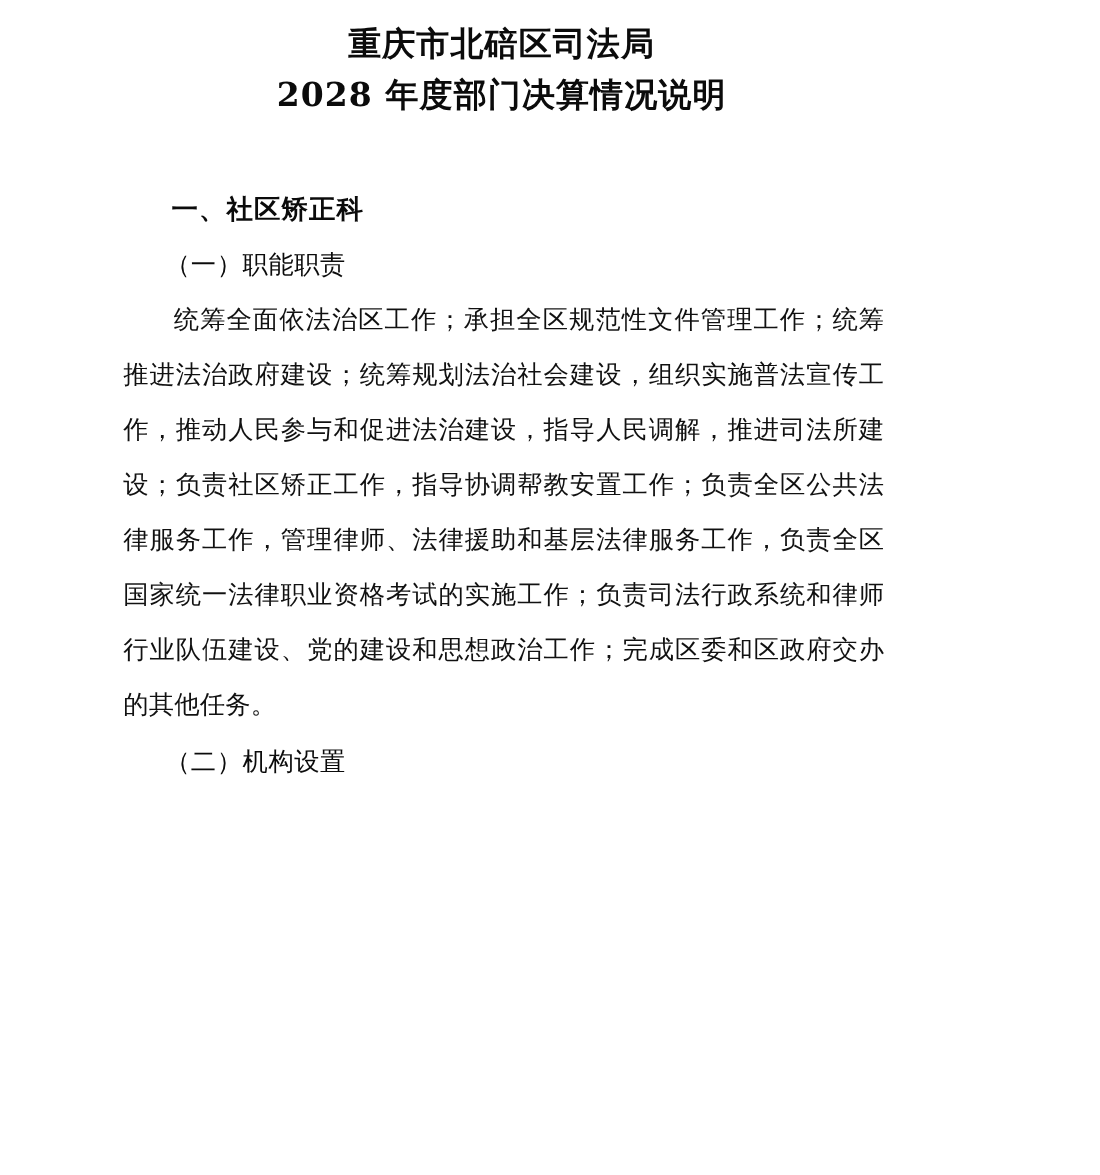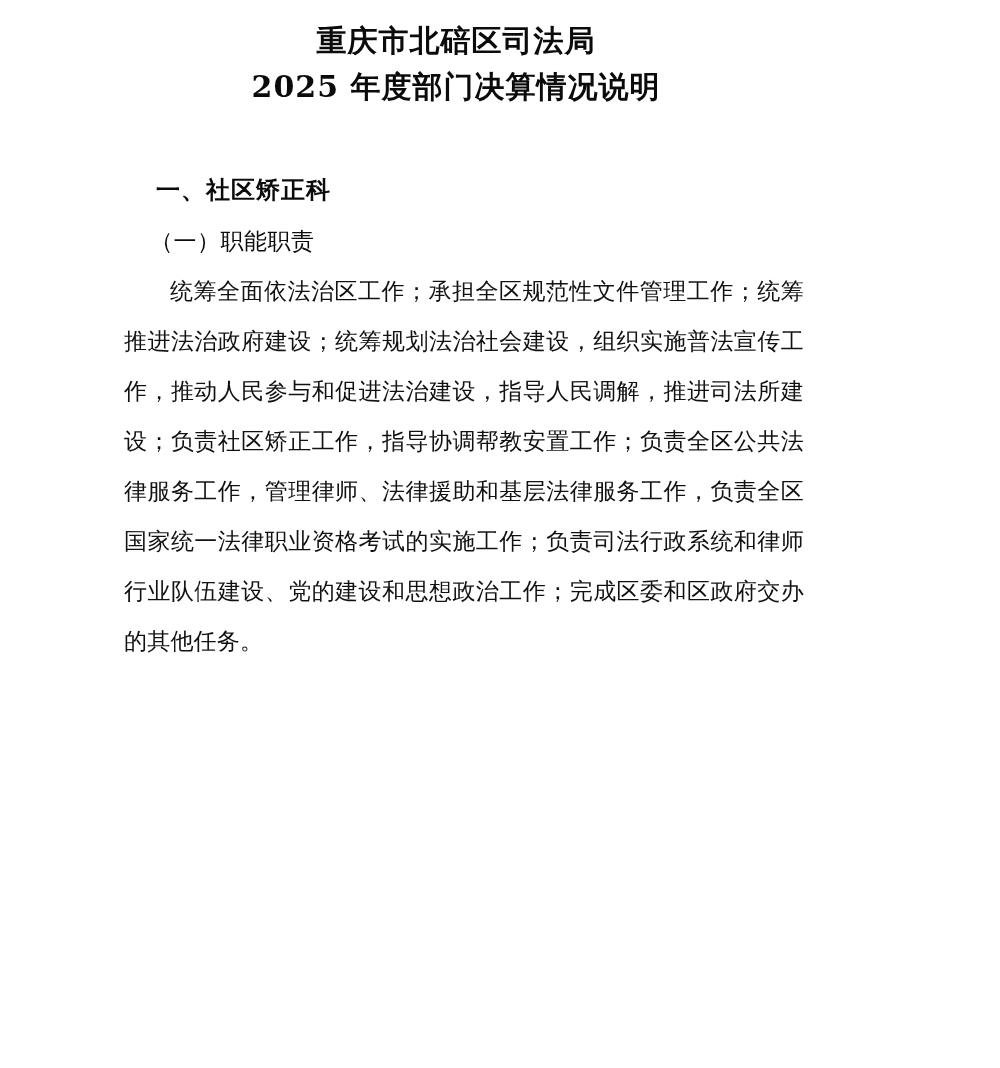--- a/index.html
+++ b/index.html
@@ -59,40 +59,41 @@
     color: #0b0b0b;
   }
   .para {
     font-family: "DejaVu Serif", "Liberation Serif", serif;
     font-size: 23px;
     line-height: 50px;
     letter-spacing: 0.2px;
     text-align: justify;
     text-justify: inter-ideograph;
     text-indent: 46px;
-    margin: 0 0 4px 16px;
+    margin: 0 0 4px 4px;
     color: #111111;
   }
   .para.last {
     margin-bottom: 0;
   }
 </style>
 </head>
 <body>
 
 <div class="page">
 
   <div class="doc-title">
     <span class="line">重庆市北碚区司法局</span>
-    <span class="line">2025 年度部门决算情况说明</span>
+    <span class="line">2028 年度部门决算情况说明</span>
   </div>
 
   <div class="spacer-after-title"></div>
 
   <div class="heading-1">一、社区矫正科</div>
 
   <div class="heading-2">（一）职能职责</div>
 
   <p class="para">统筹全面依法治区工作；承担全区规范性文件管理工作；统筹推进法治政府建设；统筹规划法治社会建设，组织实施普法宣传工作，推动人民参与和促进法治建设，指导人民调解，推进司法所建设；负责社区矫正工作，指导协调帮教安置工作；负责全区公共法律服务工作，管理律师、法律援助和基层法律服务工作，负责全区国家统一法律职业资格考试的实施工作；负责司法行政系统和律师行业队伍建设、党的建设和思想政治工作；完成区委和区政府交办的其他任务。</p>
 
+  <div class="heading-2">（二）机构设置</div>
 
 
 </div>
 
 </body></html>

